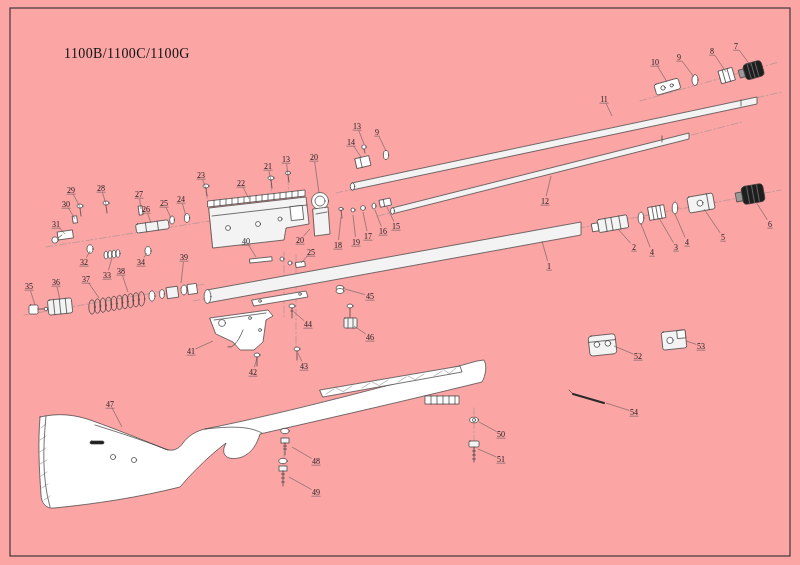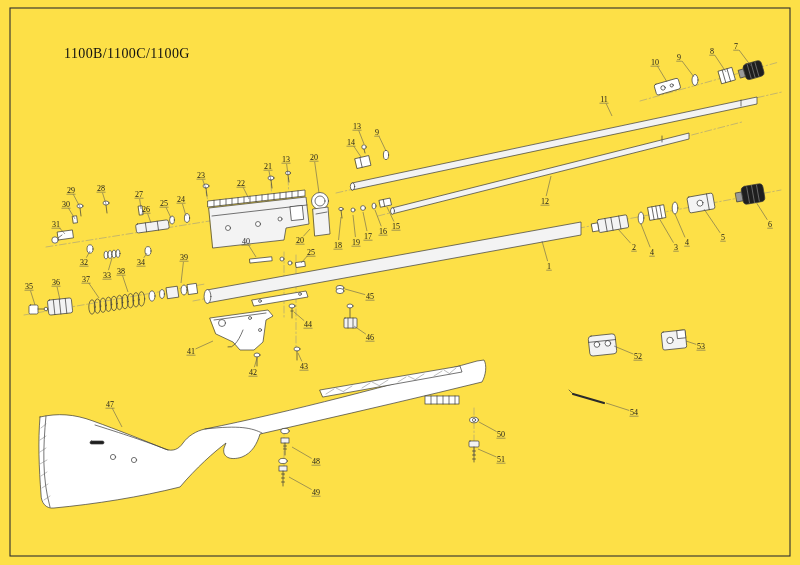--- a/index.html
+++ b/index.html
@@ -1,16 +1,16 @@
 <!DOCTYPE html>
 <html style="--ink: #3a3a3a;"><head>
 <meta charset="utf-8">
 <style>
   html,body{margin:0;padding:0;background:#fff}
-  .stage{position:relative;width:800px;height:565px;background:#fde047;overflow:hidden;
+  .stage{position:relative;width:800px;height:565px;background:#fca5a5;overflow:hidden;
          font-family:"Liberation Serif",serif}
   svg{display:block}
   .frame{fill:none;stroke:#2e2e2e;stroke-width:1.1}
   .title{font:14px "Liberation Serif",serif;fill:#111;letter-spacing:.4px}
   
   #art *{stroke:var(--ink,#3a3a3a);stroke-width:.7;fill:none;stroke-linecap:round}
   #art .w{fill:#fff}
   #art .lt{fill:#f3f3f3}
   #art .dk{fill:#1e1e1e}
   #art .md{fill:#9a9a9a}

